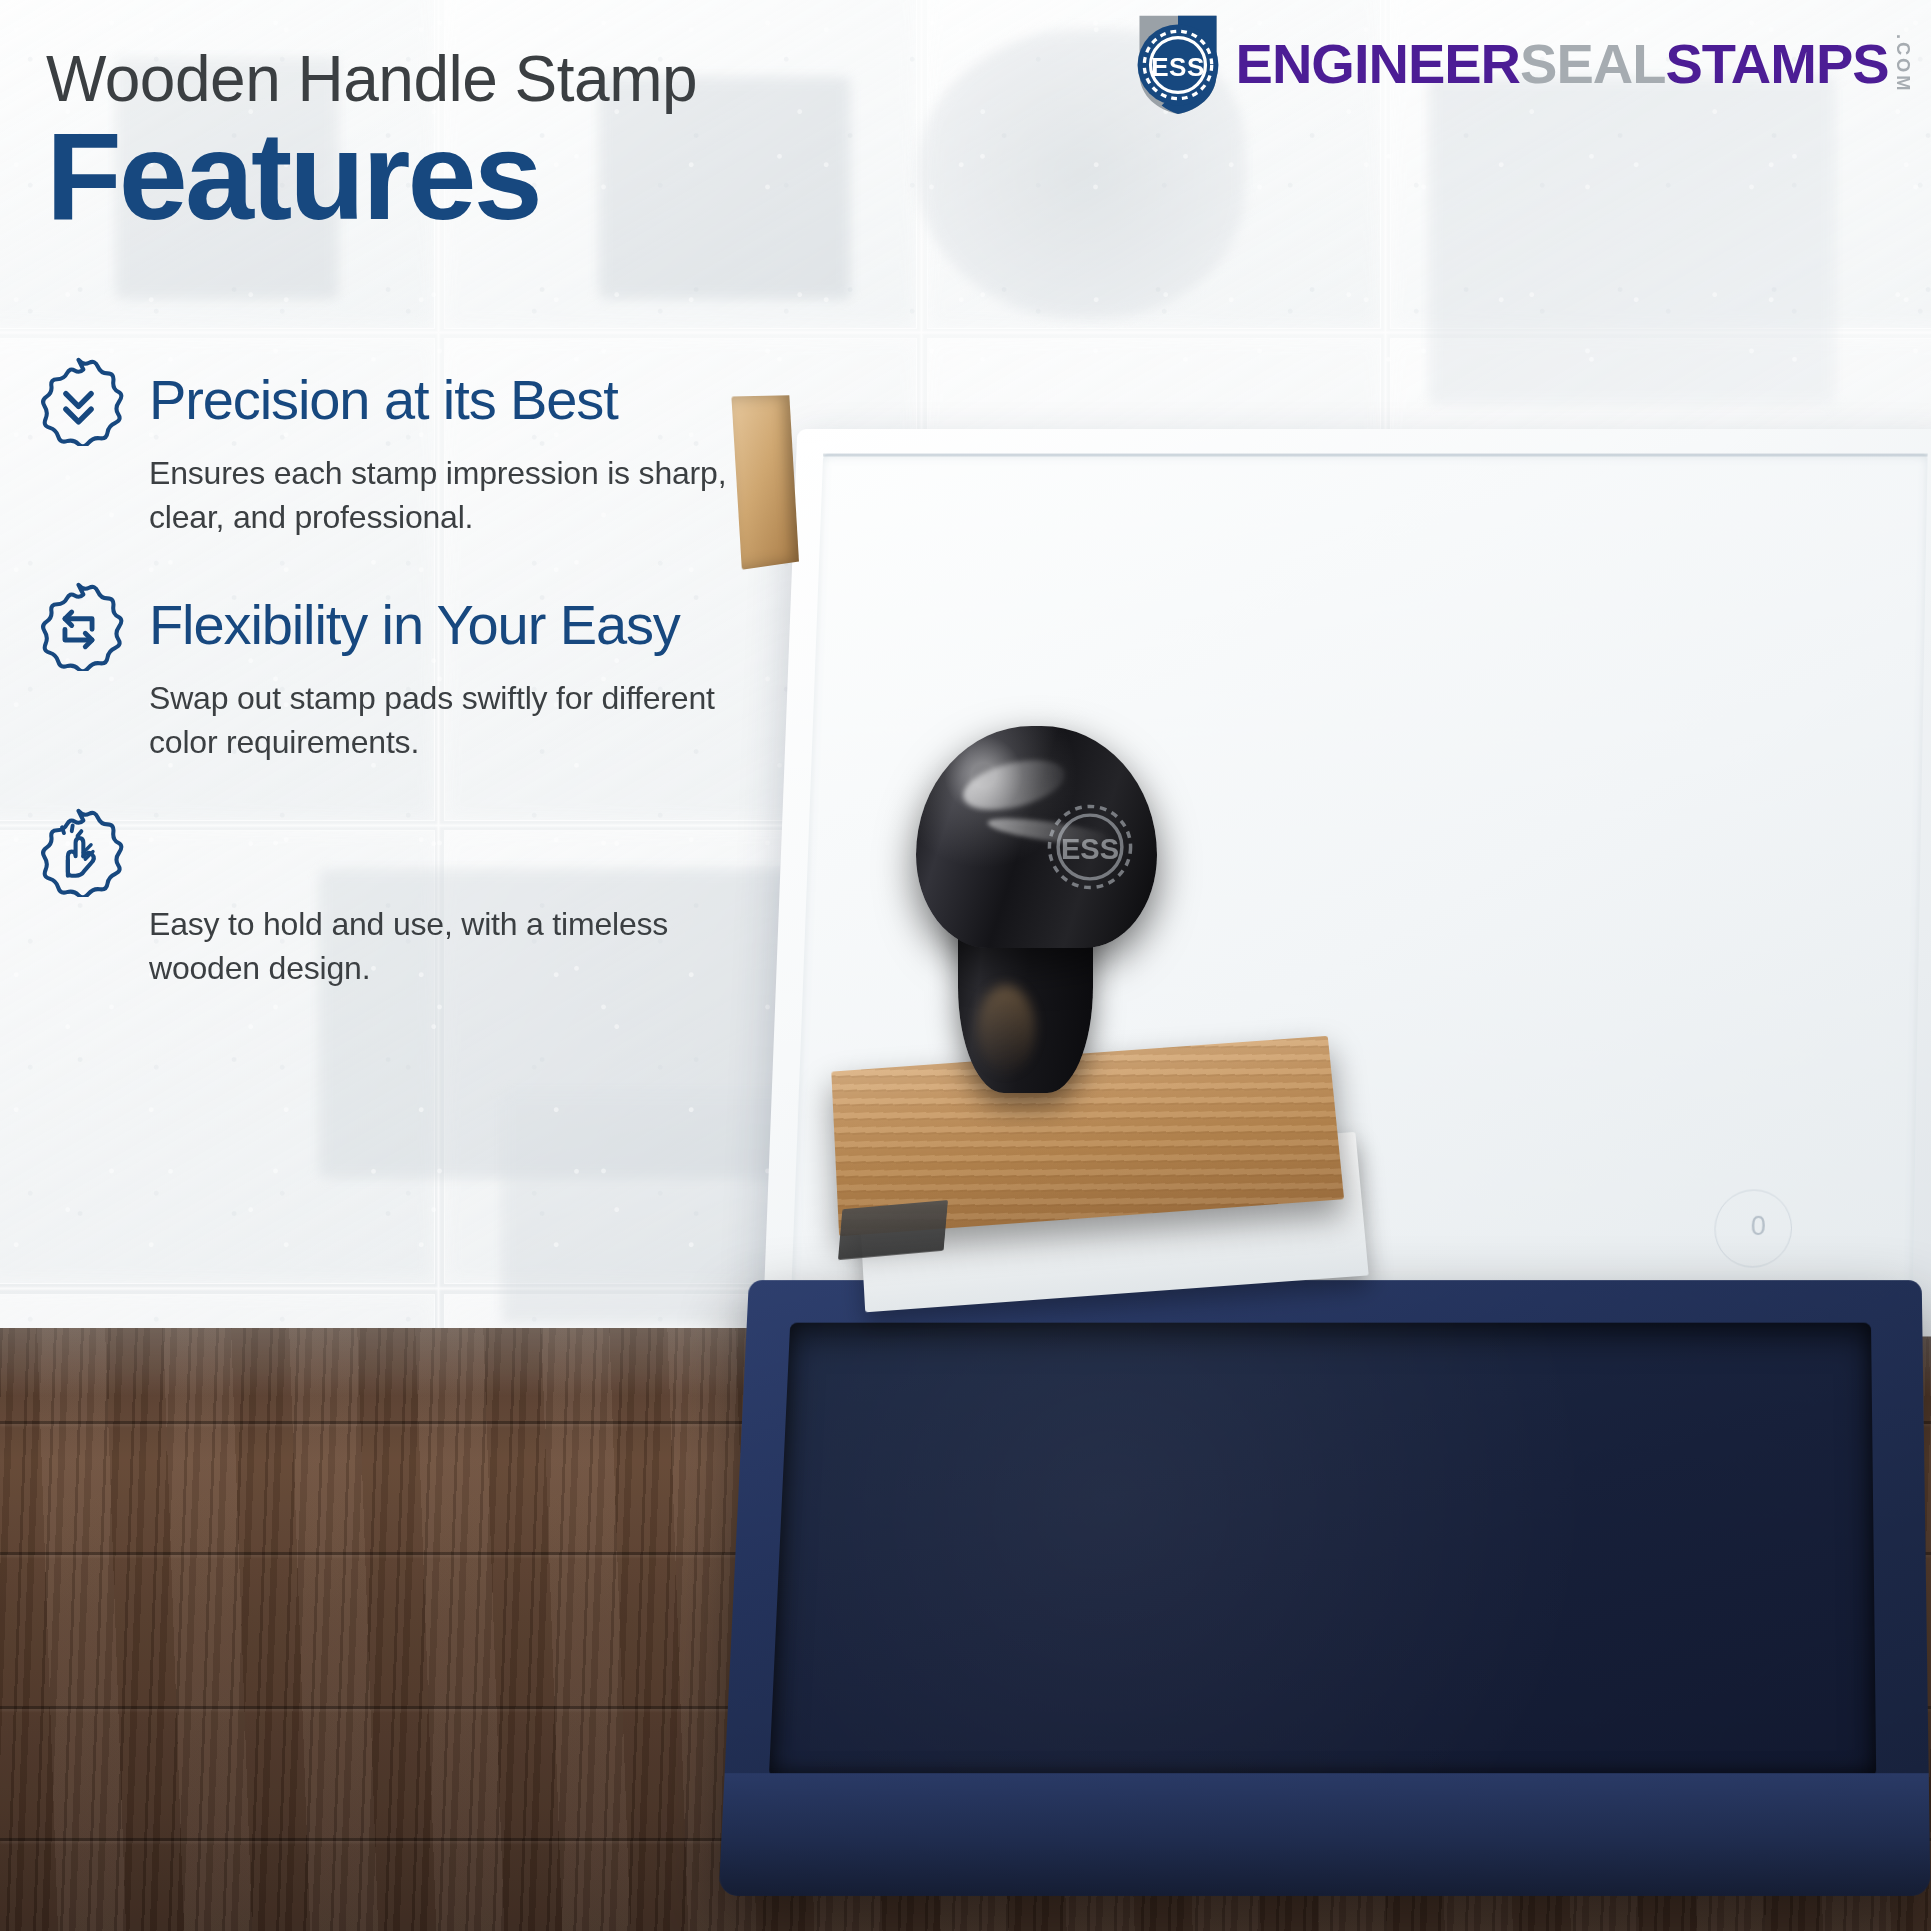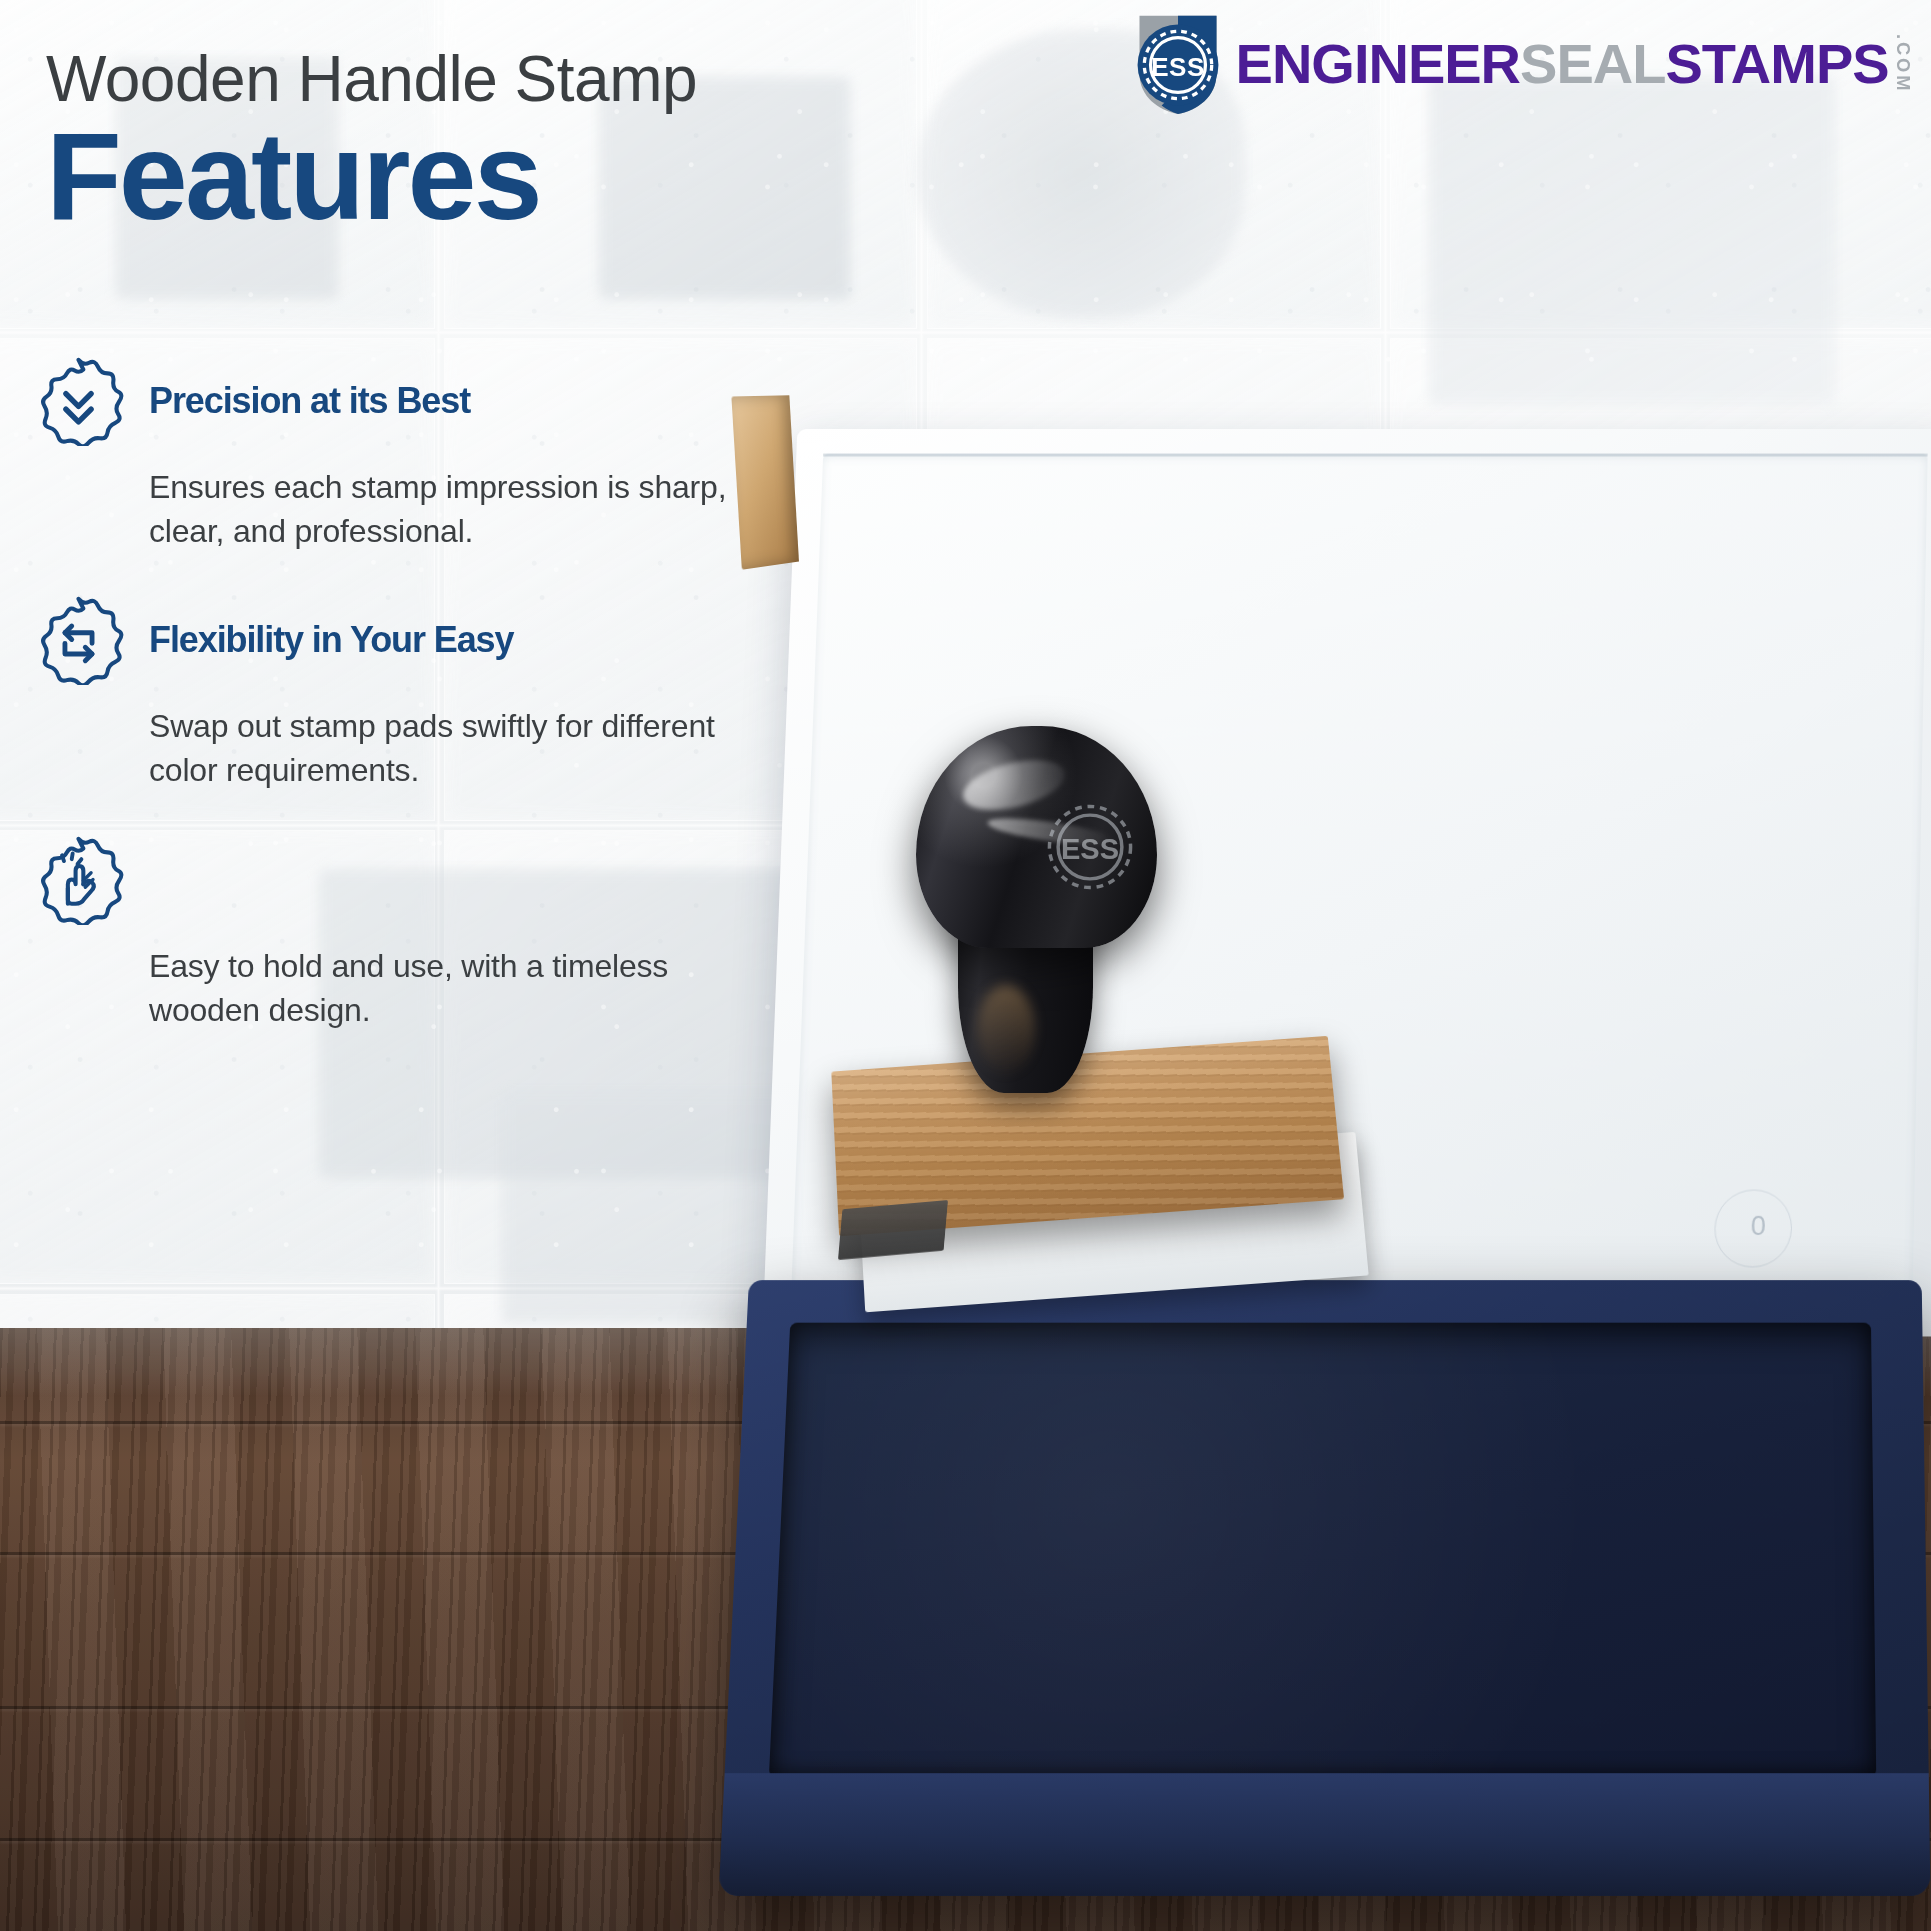--- a/index.html
+++ b/index.html
@@ -85,25 +85,25 @@
     writing-mode:vertical-rl; font-size:18.3px; font-weight:700; color:#a6acb1;
     letter-spacing:2.9px; margin-left:4.8px; line-height:1;
   }
 
   
   .features { position:absolute; left:33px; top:355px; width:850px; }
   .feat { position:relative; margin-bottom:41px; }
   .feat-row { display:flex; align-items:center; gap:25px; }
   .feat-icon { width:91px; height:91px; flex:0 0 auto; position:relative; }
   .feat-title {
-    font-size:36px; font-weight:700; color:#17487f; letter-spacing:-1.1px;
+    font-size:56px; font-weight:400; color:#17487f; letter-spacing:-1.1px;
     line-height:1.05; white-space:nowrap;
   }
   .feat-desc {
-    margin-left:116px; margin-top:19px;
+    margin-left:116px; margin-top:5px;
     font-size:32px; font-weight:400; color:#3b3f42; line-height:1.38;
     max-width:618px; letter-spacing:-0.2px;
   }
 
   
   .product { position:absolute; left:734px; top:386px; width:1217px; height:1545px; }
 
   
   .case-bottom {
     position:absolute; left:0px; top:888px; width:1192px; height:618px;

